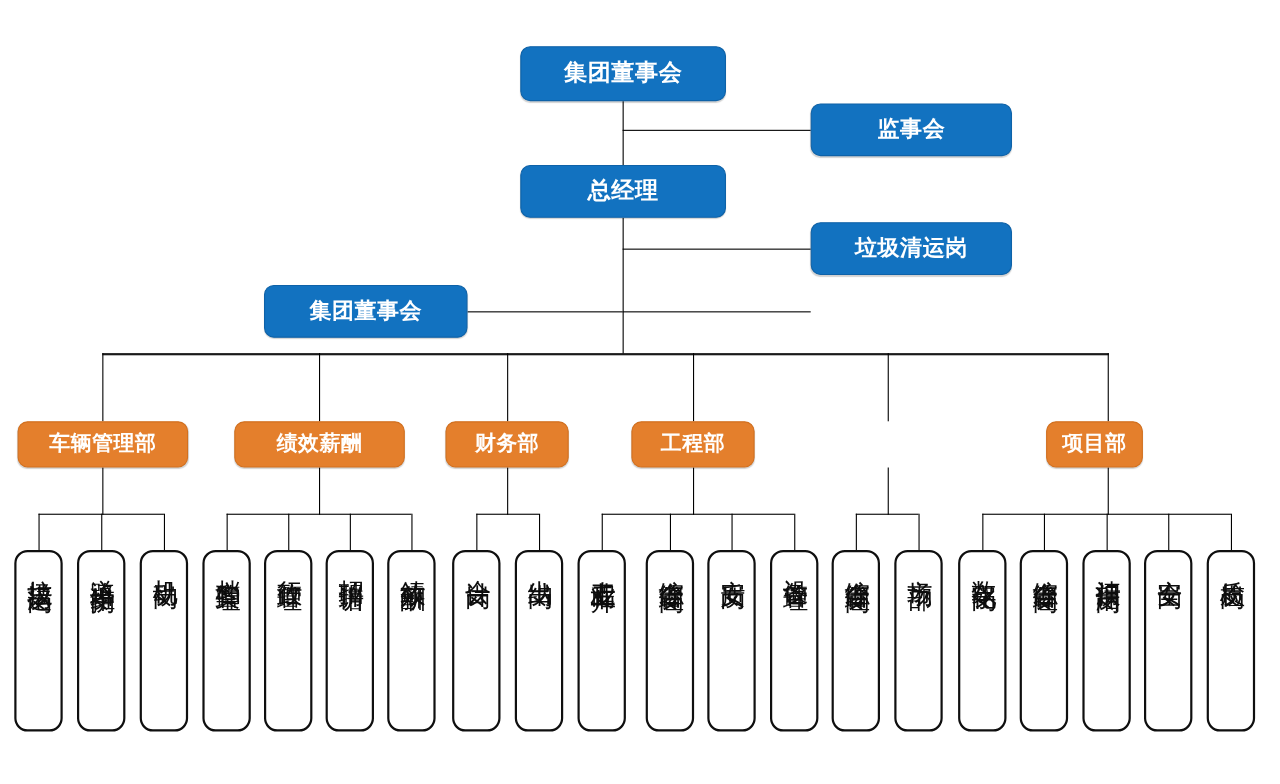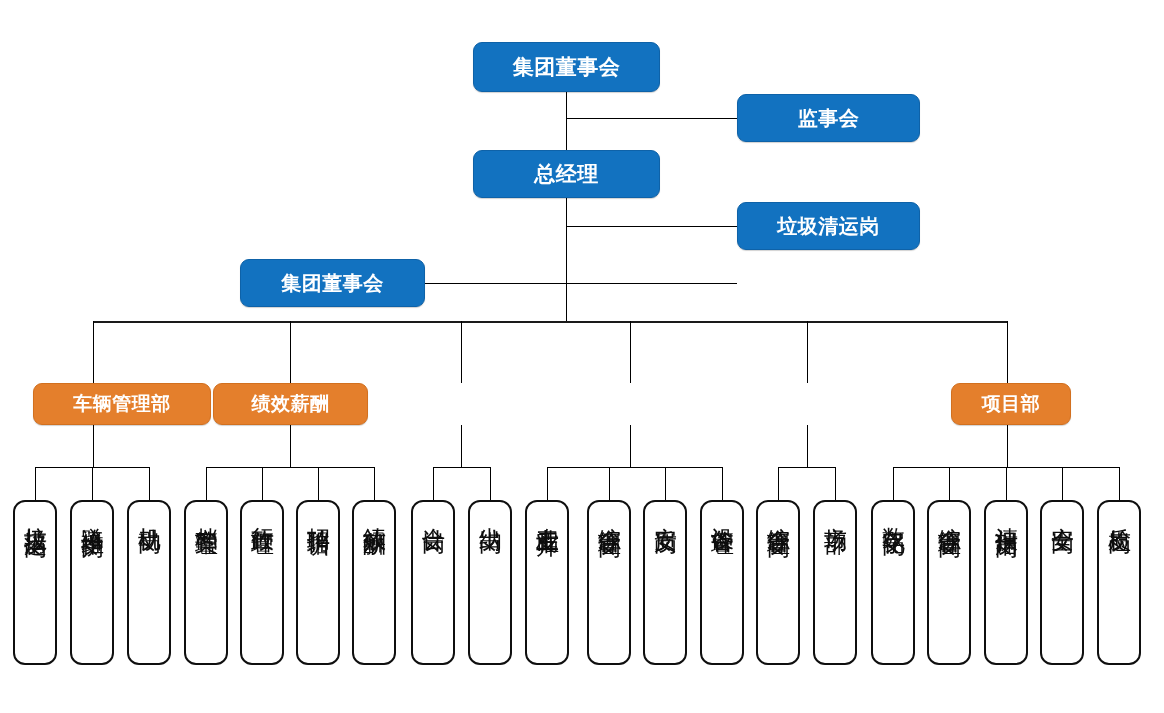--- a/index.html
+++ b/index.html
@@ -139,28 +139,30 @@
 
   <div class="node blue lvl2" style="left:737px;top:94px;width:183px;height:48px;">监事会</div>
 
   <div class="node blue lvl1" style="left:473px;top:150px;width:187px;height:48px;">总经理</div>
 
   <div class="node blue lvl2" style="left:737px;top:202px;width:183px;height:48px;">垃圾清运岗</div>
 
 
   <div class="node blue lvl2" style="left:240px;top:259px;width:185px;height:48px;">集团董事会</div>
 
-  <div class="node orange" style="left:16px;top:383px;width:178px;height:42px;margin-left:17px;">车辆管理部</div>
+  <div class="node orange" style="left:16px;top:383px;width:155px;height:42px;">车辆管理部</div>
 
   <div class="node orange" style="left:213px;top:383px;width:155px;height:42px;">绩效薪酬</div>
 
-
-
-
-  <div class="node orange" style="left:951px;top:383px;width:120px;height:42px;">项目部</div>
+  <div class="node orange" style="left:405px;top:383px;width:112px;height:42px;">财务部</div>
+
+  <div class="node orange" style="left:574px;top:383px;width:112px;height:42px;">工程部</div>
+
+
+  <div class="node orange" style="left:951px;top:383px;width:88px;height:42px;">项目部</div>
 
   <div class="leaf" style="left:13px;top:500px;width:44px;height:165px;">
     <span class="vtext">垃圾清运岗</span>
   </div>
   <div class="leaf" style="left:70px;top:500px;width:44px;height:165px;">
     <span class="vtext">道路维护岗</span>
   </div>
   <div class="leaf" style="left:127px;top:500px;width:44px;height:165px;">
     <span class="vtext">机动岗</span>
   </div>

